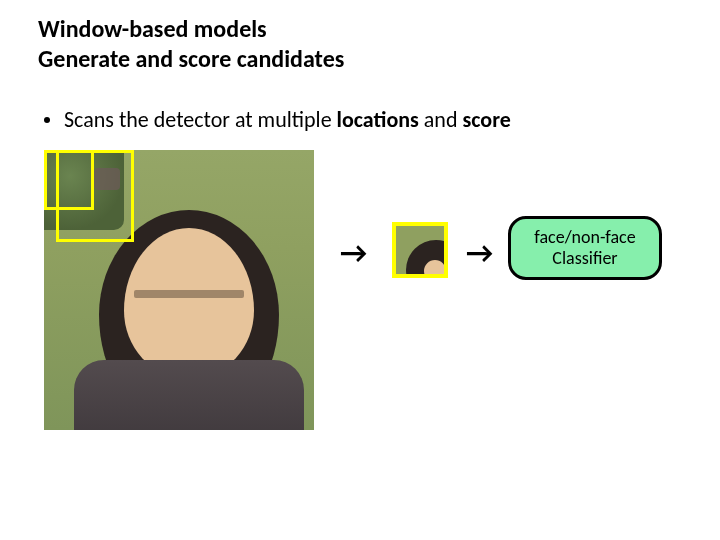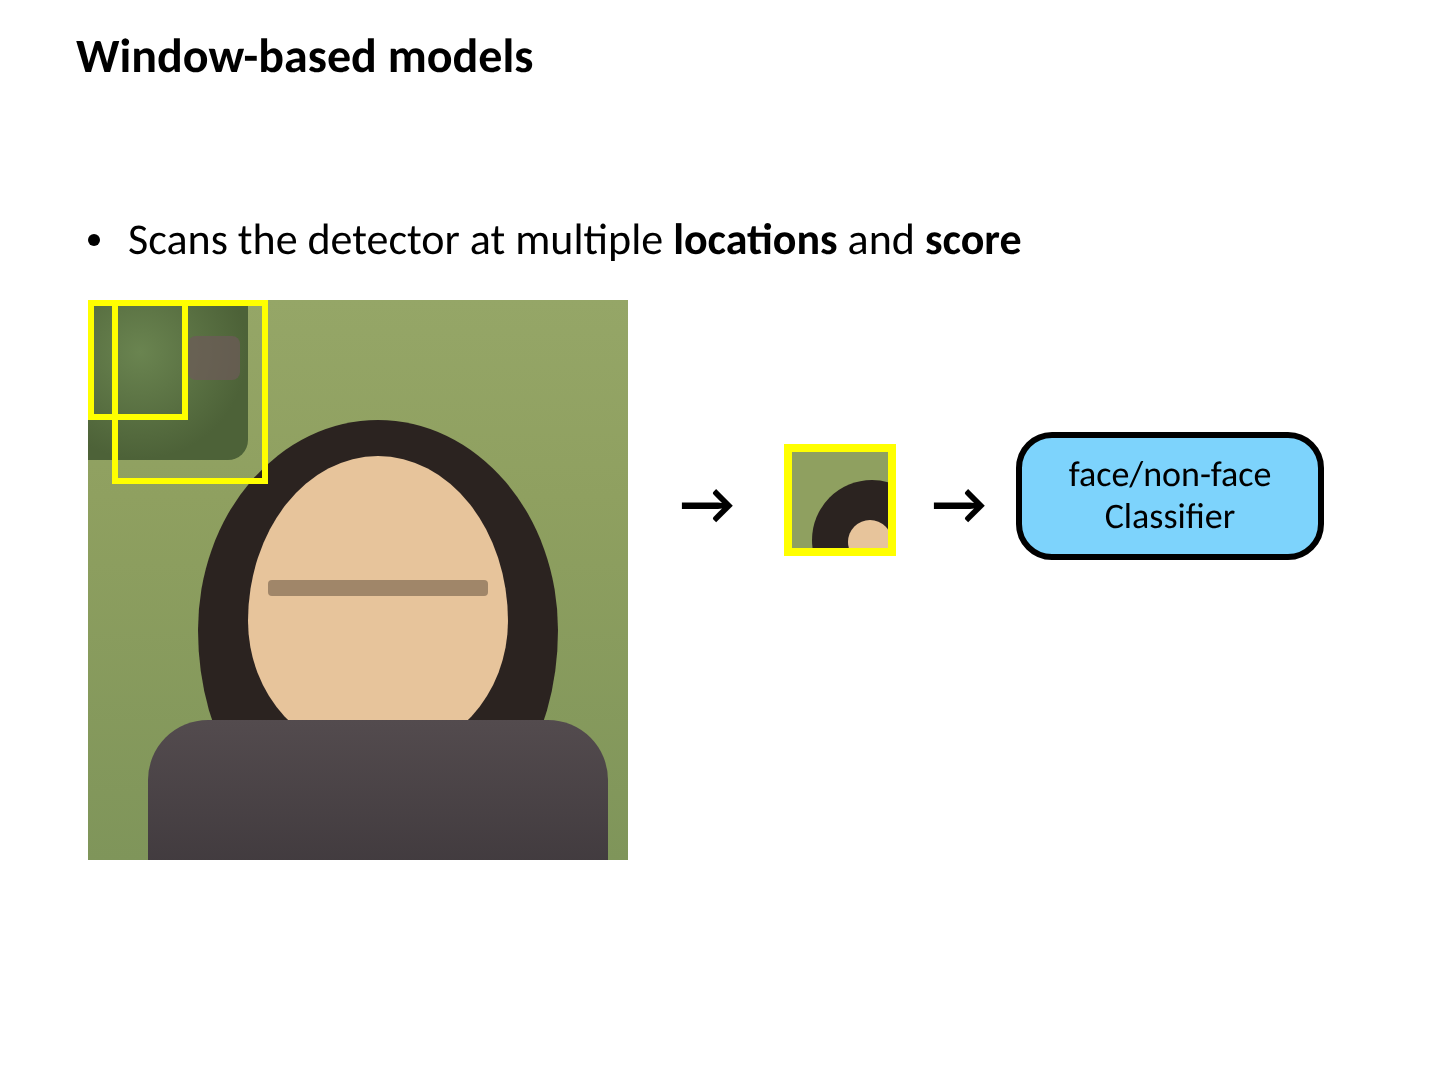--- a/index.html
+++ b/index.html
@@ -179,30 +179,31 @@
     height: 58px;
     border: 3px solid #000;
     border-radius: 18px;
     display: flex;
     flex-direction: column;
     align-items: center;
     justify-content: center;
     font-size: 18px;
     line-height: 1.15;
     text-align: center;
-    background: #7dd3fc;
+    background: #86efac;
   }
 </style>
 </head>
 <body>
 
 <div class="slide">
 
   <div class="title">
     <div>Window-based models</div>
+    <div>Generate and score candidates</div>
   </div>
 
   <div class="bullet-row">
     <span class="bullet-dot"></span>
     <span class="bullet-text">
       <span>Scans the detector at multiple </span><span class="kw">locations</span><span> and </span><span class="kw">score</span>
     </span>
   </div>
 
   <div class="main-img">

